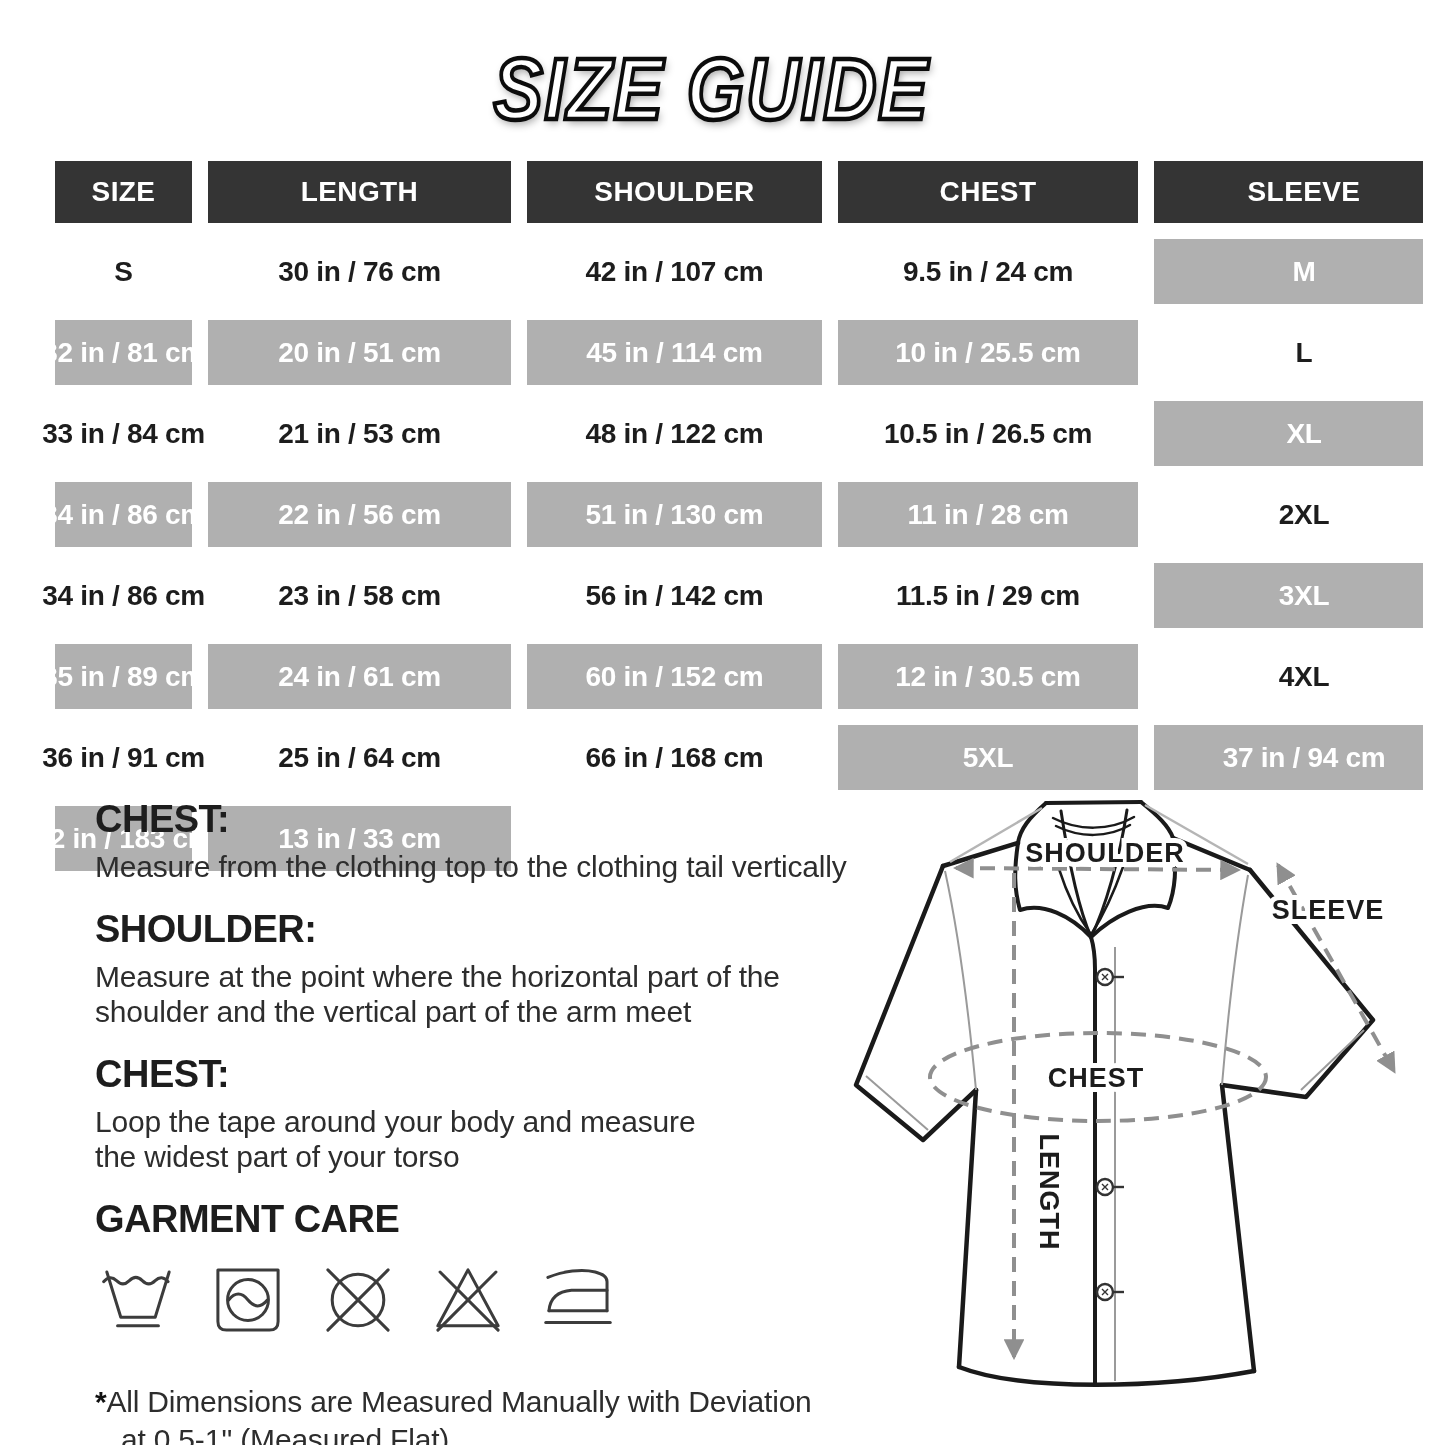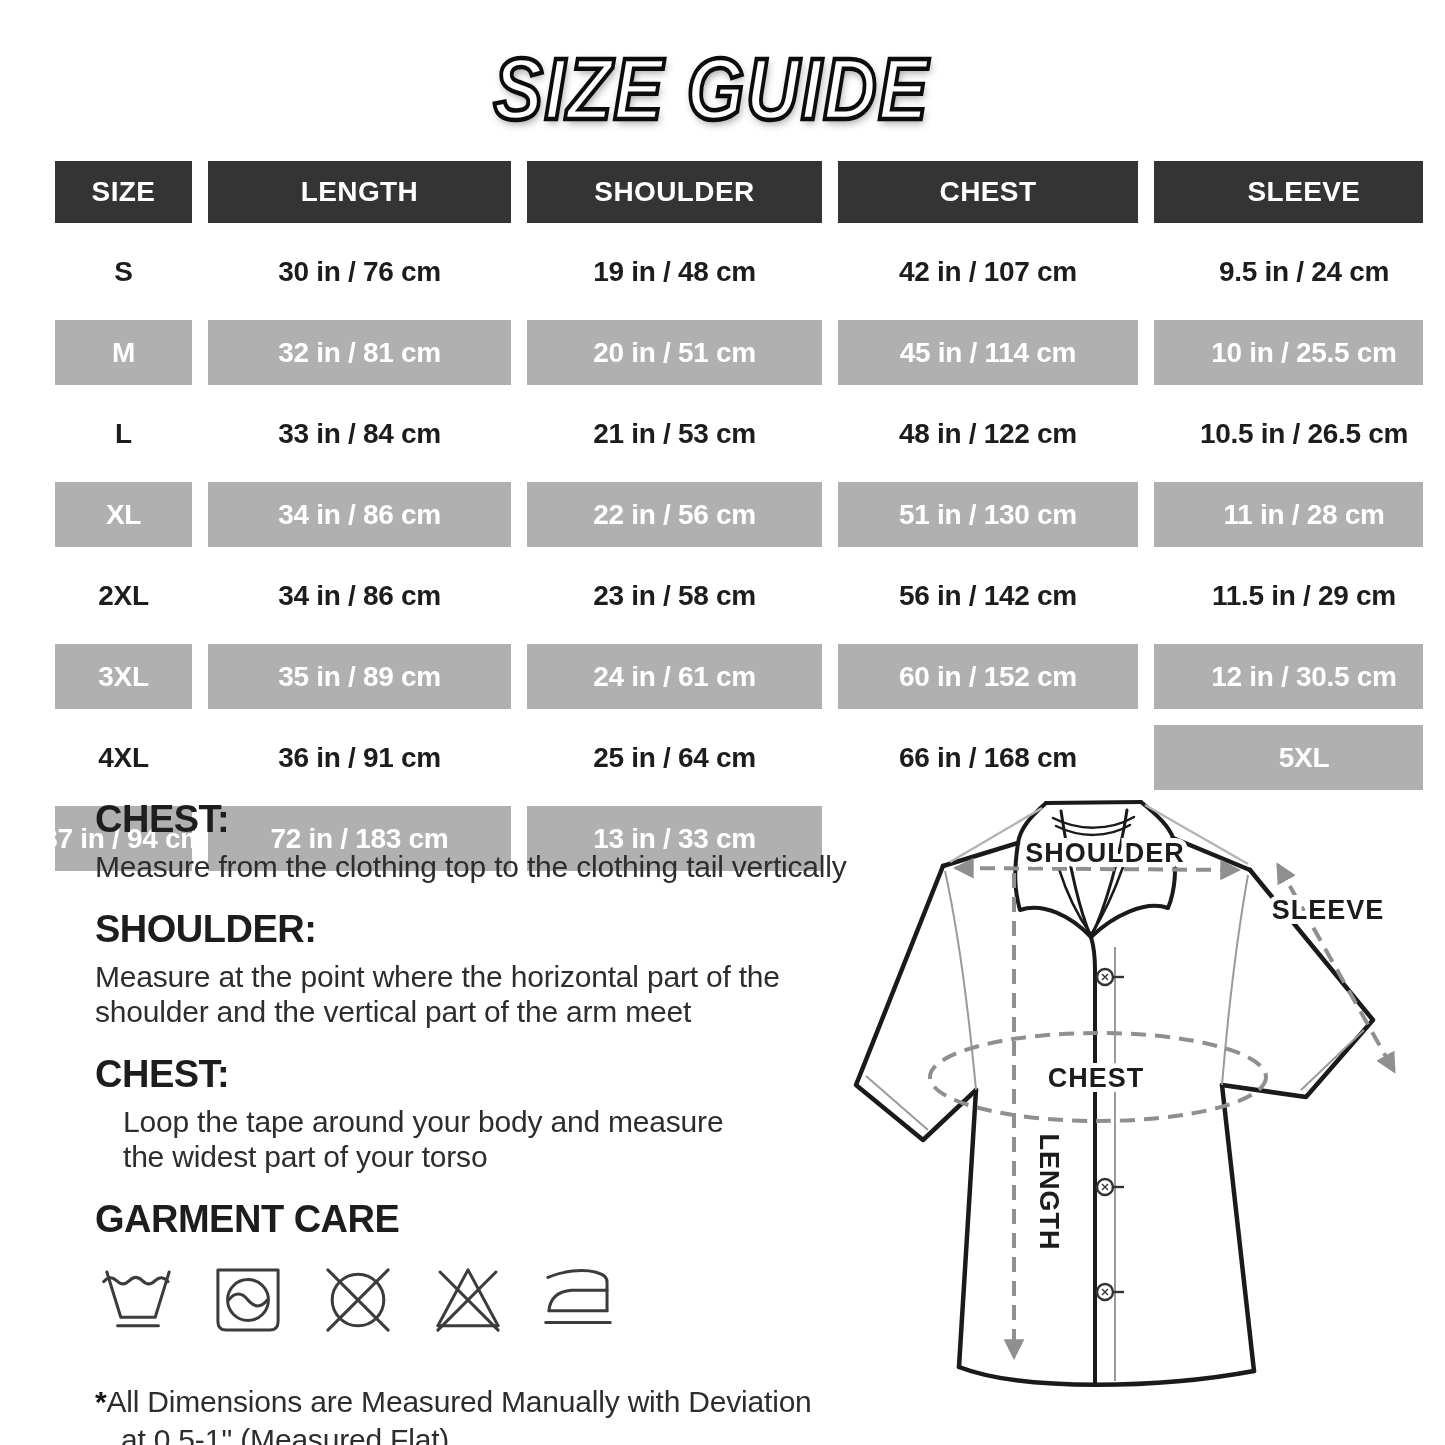--- a/index.html
+++ b/index.html
@@ -28,21 +28,21 @@
   .cell{display:flex;align-items:center;justify-content:center;
         font-weight:bold;font-size:28px;letter-spacing:-.3px;white-space:nowrap;}
   .cell.th{background:#343434;color:#fff;font-size:28px;letter-spacing:.4px;}
   .cell.plain{background:#ffffff;color:#1d1d1d;}
   .cell.shaded{background:#b0b0b0;color:#ffffff;}
   
   .info{position:absolute;left:95px;top:798px;width:880px;}
   .info h3{margin:0 0 8px 0;font-size:38px;font-weight:800;color:#1d1d1d;letter-spacing:-.5px;}
   .info p{margin:0 0 24px 0;font-size:30px;font-weight:400;color:#2d2d2d;line-height:1.17;letter-spacing:-.2px;}
   .info p.w780{max-width:780px;}
-  .info p.w620{max-width:620px;margin-left:28px;}
+  .info p.w620{max-width:620px;}
   .care-row{display:flex;gap:24px;margin:16px 0 40px 0;}
   .care-row svg{display:block;}
   .footnote{font-size:30px;color:#2d2d2d;line-height:1.25;letter-spacing:-.2px;}
   .footnote .marker{font-weight:800;color:#111;}
   .footnote .line2{display:block;margin-left:26px;}
   
   .diagram{position:absolute;left:828px;top:785px;}
   .diag-label{font-family:"Liberation Sans",sans-serif;font-weight:bold;font-size:27px;
               fill:#1c1c1c;stroke:#ffffff;stroke-width:10px;paint-order:stroke;letter-spacing:1px;}
 </style>
@@ -56,21 +56,20 @@
   </div>
 
   <div class="size-table">
       <div class="cell th">SIZE</div>
       <div class="cell th">LENGTH</div>
       <div class="cell th">SHOULDER</div>
       <div class="cell th">CHEST</div>
       <div class="cell th">SLEEVE</div>
       <div class="cell plain">S</div>
       <div class="cell plain">30 in / 76 cm</div>
-      <div class="cell plain">19 in / 48 cm</div>
       <div class="cell plain">42 in / 107 cm</div>
       <div class="cell plain">9.5 in / 24 cm</div>
       <div class="cell shaded">M</div>
       <div class="cell shaded">32 in / 81 cm</div>
       <div class="cell shaded">20 in / 51 cm</div>
       <div class="cell shaded">45 in / 114 cm</div>
       <div class="cell shaded">10 in / 25.5 cm</div>
       <div class="cell plain">L</div>
       <div class="cell plain">33 in / 84 cm</div>
       <div class="cell plain">21 in / 53 cm</div>

